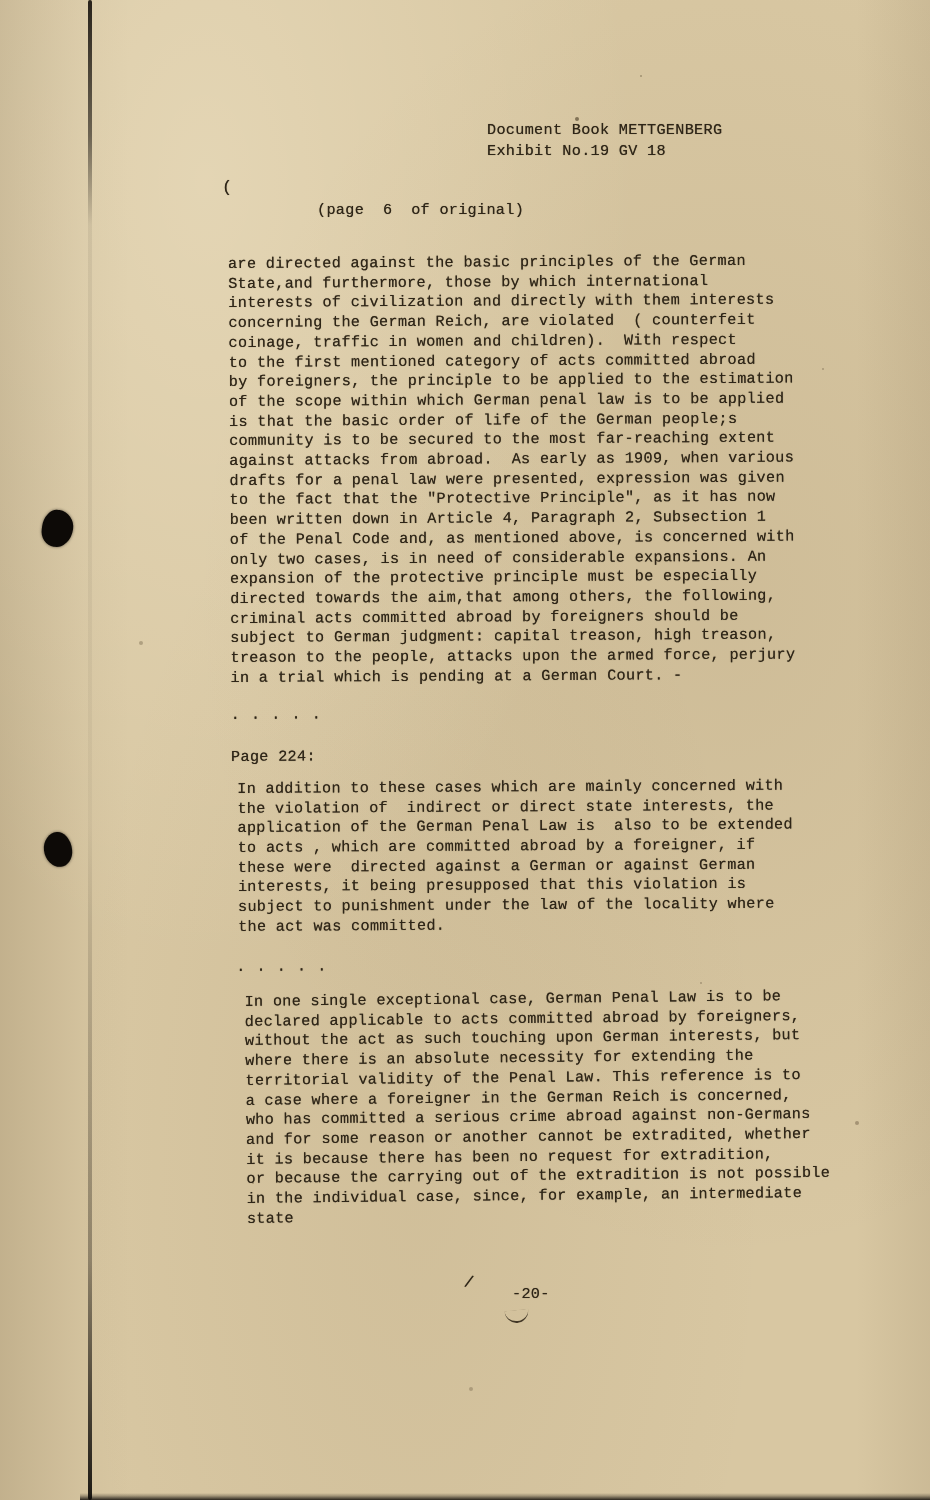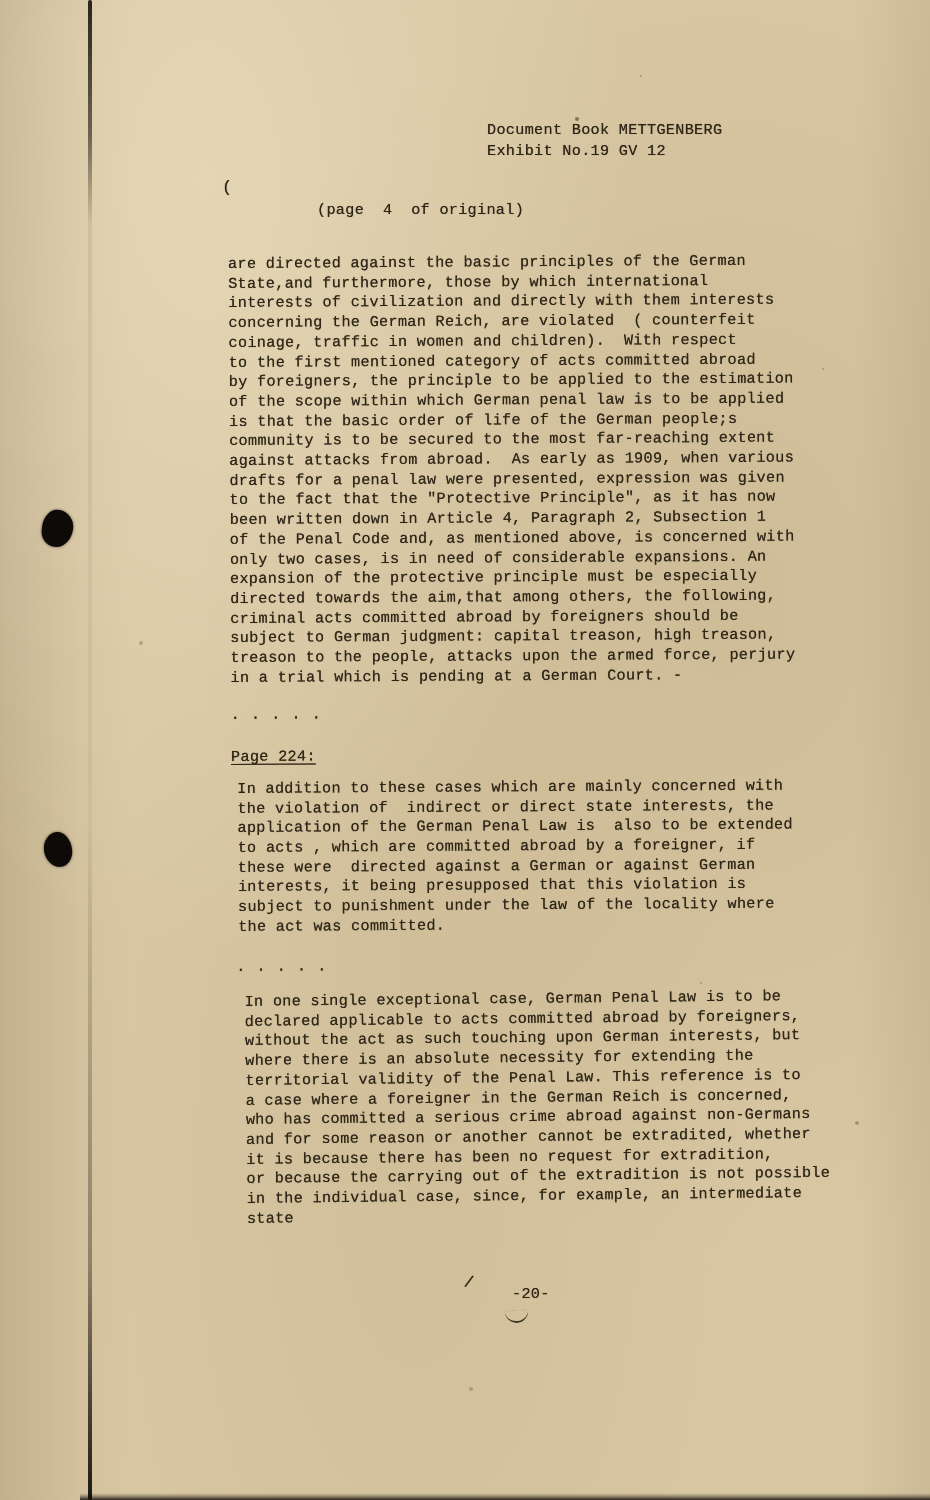--- a/index.html
+++ b/index.html
@@ -43,21 +43,21 @@
     white-space:pre;
   }
   .header { position:absolute; left:487px; top:120px; }
   .header .typed { line-height:21px; }
   .stray-paren { position:absolute; left:222px; top:178px; font-size:17px; }
   .page-note { position:absolute; left:317px; top:201px; }
   .body-text { position:absolute; left:228px; top:255px; width:660px; transform:rotate(-0.35deg); transform-origin:left top; }
   .sep { margin-top:18px; letter-spacing:1px; }
   .section-heading {
     margin-top:22px; width:max-content;
-    text-decoration:underline; text-underline-offset:3px;
+    text-underline-offset:3px;
   }
   .para-2 { margin-top:12px; margin-left:6px; }
   .sep-2 { margin-top:20px; margin-left:4px; }
   .para-3 { margin-top:16px; margin-left:12px; transform:rotate(-0.25deg); transform-origin:left top; }
   .slash-mark { position:absolute; left:464px; top:1274px; font-size:16px; transform:rotate(8deg); }
   .page-number { position:absolute; left:512px; top:1285px; }
   .pen-curve {
     position:absolute; left:505px; top:1310px; width:24px; height:11px;
     border-bottom:2.5px solid rgba(40,30,18,0.85);
     border-radius:0 0 50% 50% / 0 0 100% 100%;
@@ -84,26 +84,26 @@
 
   <div class="edge-left"></div>
   <div class="edge-bottom"></div>
   <div class="specks"></div>
 
   <div class="hole hole-1"></div>
   <div class="hole hole-2"></div>
 
   <div class="header">
     <div class="typed">Document Book METTGENBERG</div>
-    <div class="typed">Exhibit No.19 GV 12</div>
+    <div class="typed">Exhibit No.19 GV 18</div>
   </div>
 
   <div class="stray-paren typed">(</div>
 
-  <div class="page-note typed">(page  4  of original)</div>
+  <div class="page-note typed">(page  6  of original)</div>
 
   <div class="body-text">
     <div class="para-1 typed">are directed against the basic principles of the German
 State,and furthermore, those by which international
 interests of civilization and directly with them interests
 concerning the German Reich, are violated  ( counterfeit
 coinage, traffic in women and children).  With respect
 to the first mentioned category of acts committed abroad
 by foreigners, the principle to be applied to the estimation
 of the scope within which German penal law is to be applied

